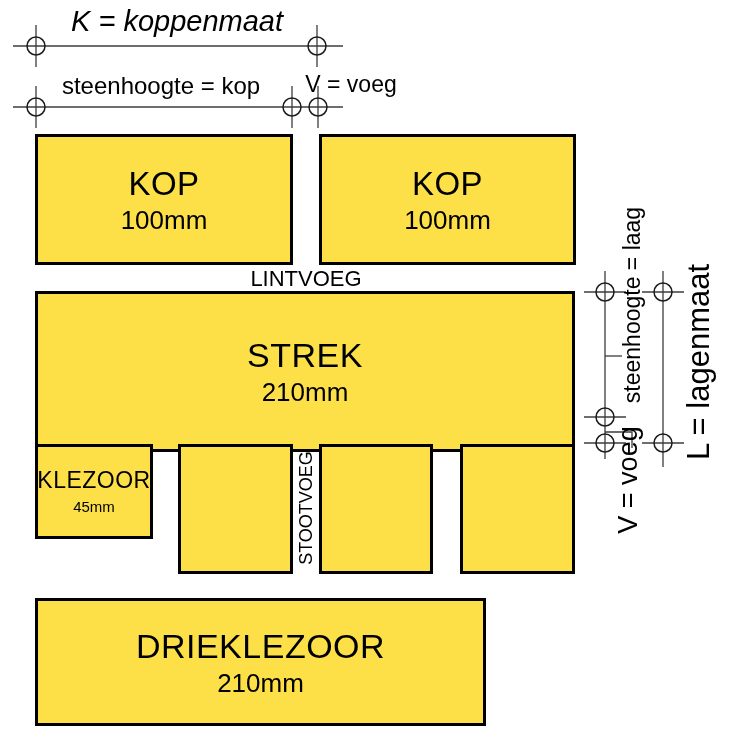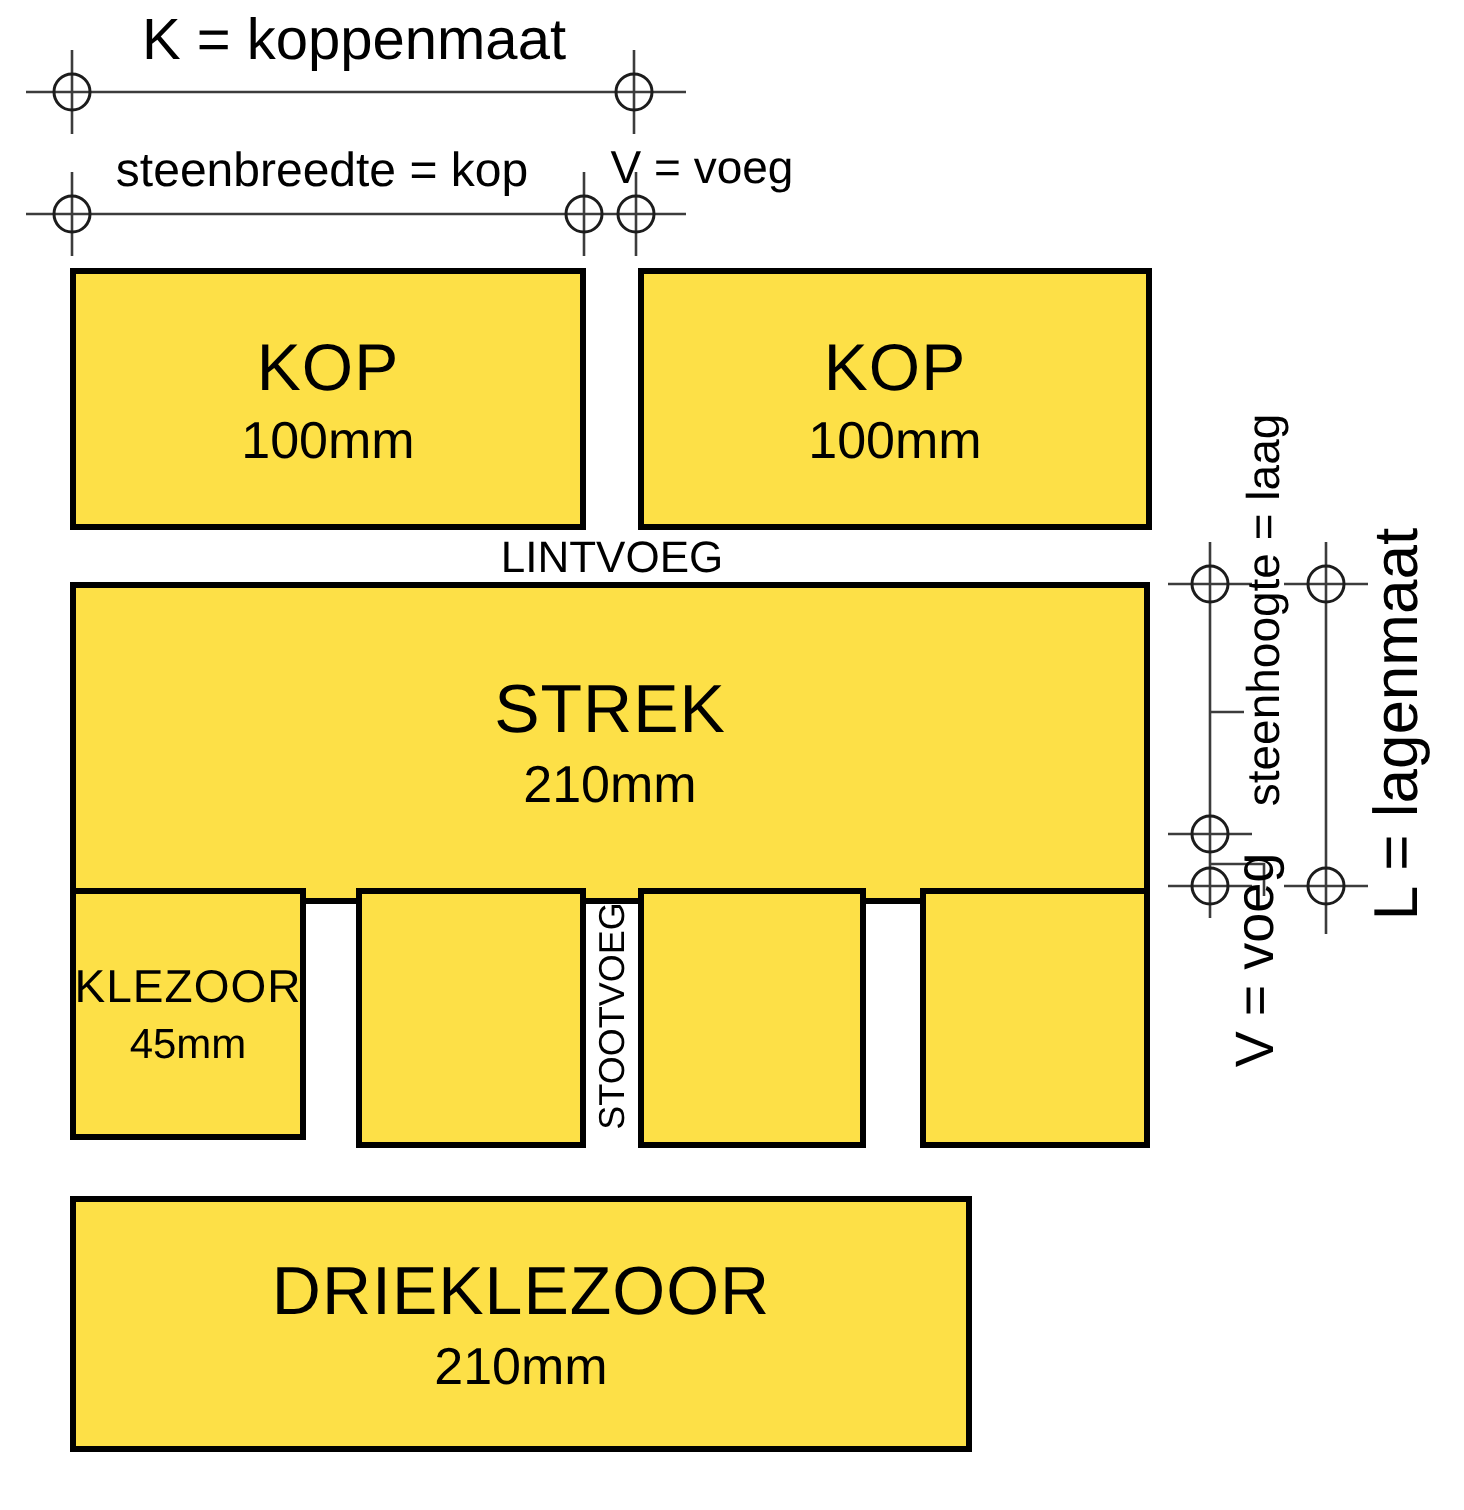--- a/index.html
+++ b/index.html
@@ -23,21 +23,21 @@
     align-items: center;
     justify-content: center;
     gap: 7px;
     text-align: center;
   }
   .brick-name { line-height: 1; letter-spacing: 0.5px; }
   .brick-size { line-height: 1; font-size: 26px; }
   .f33 { font-size: 33px; }
   .f34 { font-size: 34px; }
   .f23 { font-size: 23px; }
-  .s21 { font-size: 21px; }
+  .s21 { font-size: 15px; }
   .label {
     position: absolute;
     white-space: nowrap;
     line-height: 1;
     transform: translate(-50%, -50%);
   }
   .label.vert { transform: translate(-50%, -50%) rotate(-90deg); }
 </style>
 </head>
 <body>
@@ -84,22 +84,22 @@
         <circle cx="318" cy="107" r="9"></circle>
         <circle cx="605" cy="292" r="9"></circle>
         <circle cx="605" cy="417" r="9"></circle>
         <circle cx="605" cy="443" r="9"></circle>
         <circle cx="663" cy="292" r="9"></circle>
         <circle cx="663" cy="443" r="9"></circle>
       </g>
     </g>
   </svg>
 
-  <div class="label" style="left:177px; top:21px; font-size:29px;">K = koppenmaat</div>
-  <div class="label" style="left:161px; top:86px; font-size:24px;">steenbreedte = kop</div>
+  <div class="label" style="left:177px; top:21px; font-size:29px;font-style:italic;">K = koppenmaat</div>
+  <div class="label" style="left:161px; top:86px; font-size:24px;">steenhoogte = kop</div>
   <div class="label" style="left:351px; top:84px; font-size:23px;">V = voeg</div>
   <div class="label" style="left:306px; top:279px; font-size:22px;">LINTVOEG</div>
   <div class="label vert" style="left:306px; top:508px; font-size:18px;">STOOTVOEG</div>
   <div class="label vert" style="left:632px; top:305px; font-size:23px;">steenhoogte = laag</div>
   <div class="label vert" style="left:628px; top:480px; font-size:27px;">V = voeg</div>
   <div class="label vert" style="left:698px; top:362px; font-size:31px;">L = lagenmaat</div>
 
   <div class="brick" style="left:35px; top:134px; width:258px; height:131px;">
     <div class="brick-name f33">KOP</div>
     <div class="brick-size">100mm</div>
@@ -107,21 +107,21 @@
   <div class="brick" style="left:319px; top:134px; width:257px; height:131px;">
     <div class="brick-name f33">KOP</div>
     <div class="brick-size">100mm</div>
   </div>
 
   <div class="brick" style="left:35px; top:291px; width:540px; height:161px;">
     <div class="brick-name f34">STREK</div>
     <div class="brick-size">210mm</div>
   </div>
 
-  <div class="brick" style="left:35px; top:444px; width:118px; height:126px;">
+  <div class="brick" style="left:35px; top:444px; width:118px; height:95px;">
     <div class="brick-name f23">KLEZOOR</div>
     <div class="brick-size s21">45mm</div>
   </div>
   <div class="brick" style="left:178px; top:444px; width:115px; height:130px;"></div>
   <div class="brick" style="left:319px; top:444px; width:114px; height:130px;"></div>
   <div class="brick" style="left:460px; top:444px; width:115px; height:130px;"></div>
 
   <div class="brick" style="left:35px; top:598px; width:451px; height:128px;">
     <div class="brick-name f34">DRIEKLEZOOR</div>
     <div class="brick-size">210mm</div>

